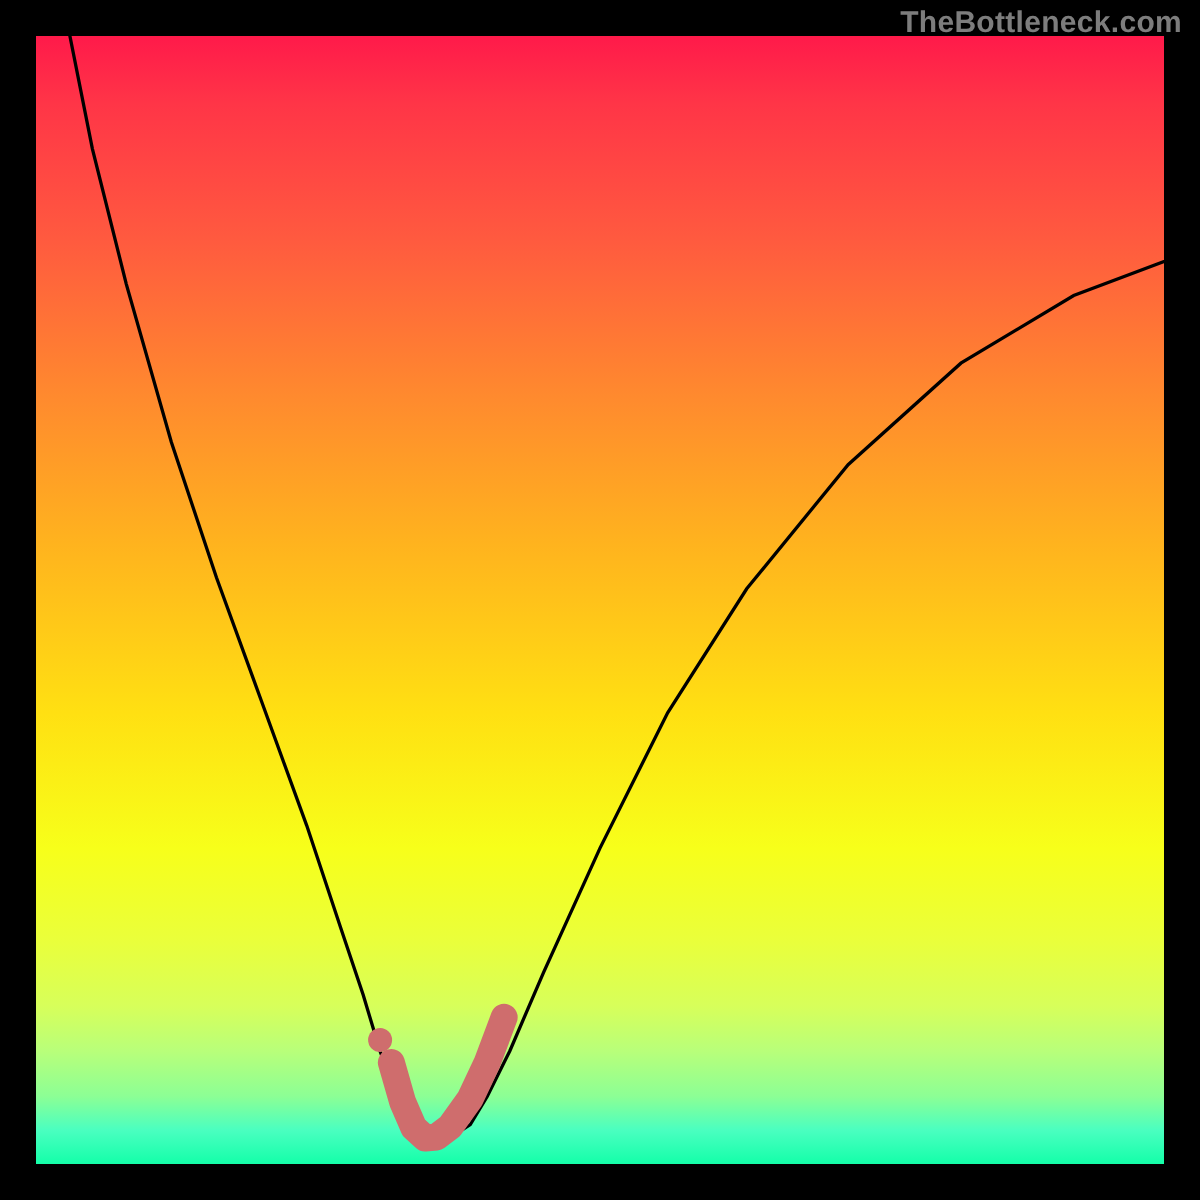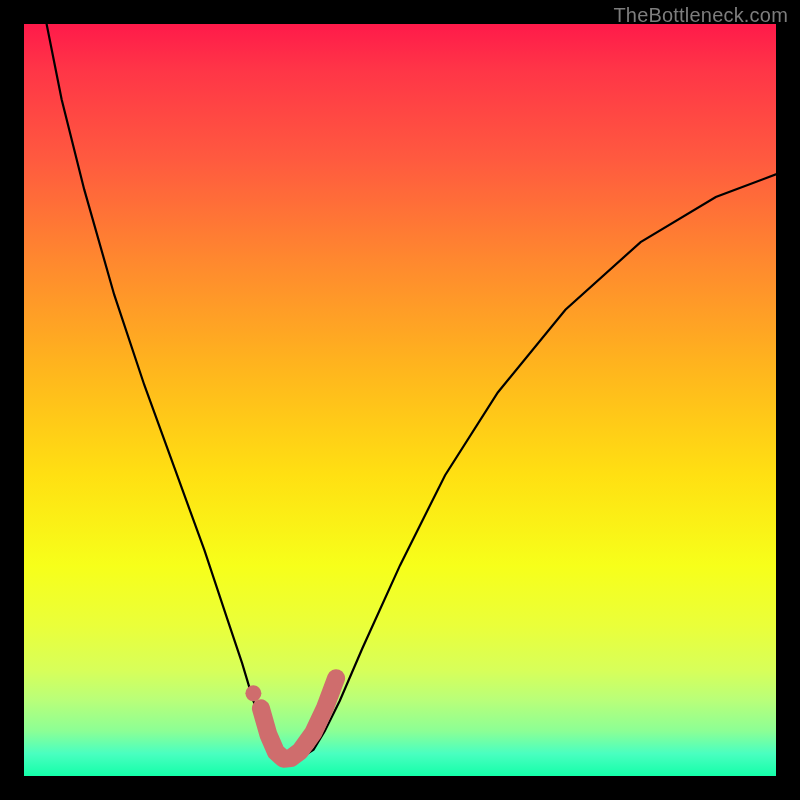--- a/index.html
+++ b/index.html
@@ -32,21 +32,21 @@
       #4affc0 97%,
       #14ffa9 100%
     );
   }
   .watermark {
     position: absolute;
     top: 4px;
     right: 12px;
     color: #7d7d7d;
     font-size: 20px;
-    font-weight: 400;
+    font-weight: 700;
     letter-spacing: 0.2px;
     z-index: 10;
   }
   svg.plot {
     position: absolute;
     left: 0;
     top: 0;
     width: 752px;
     height: 752px;
   }

